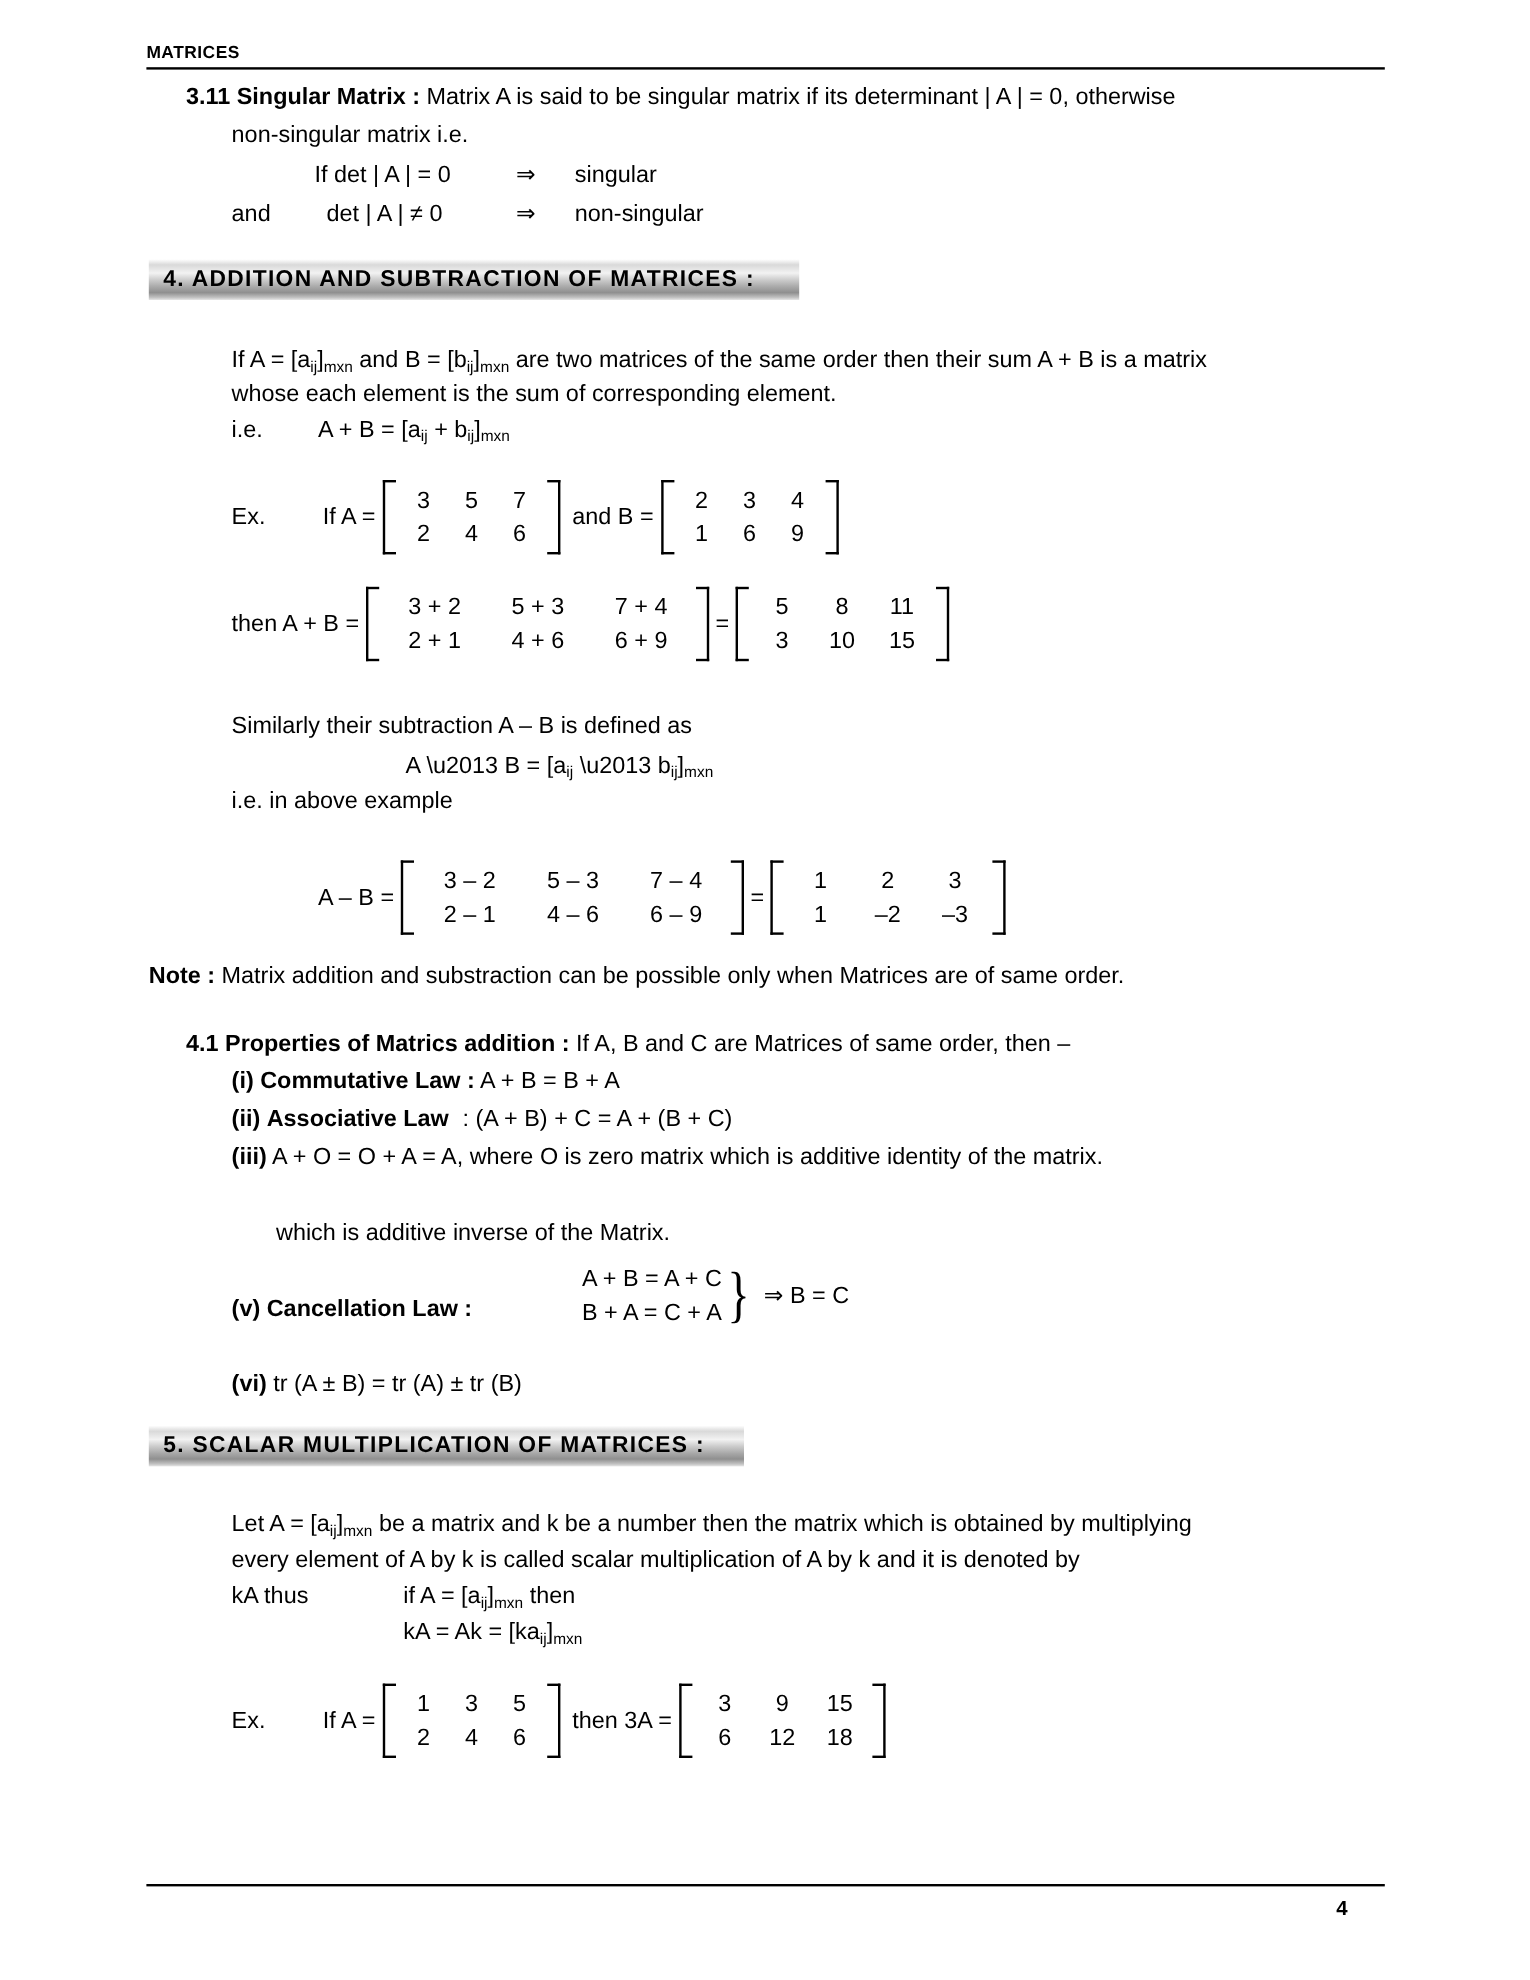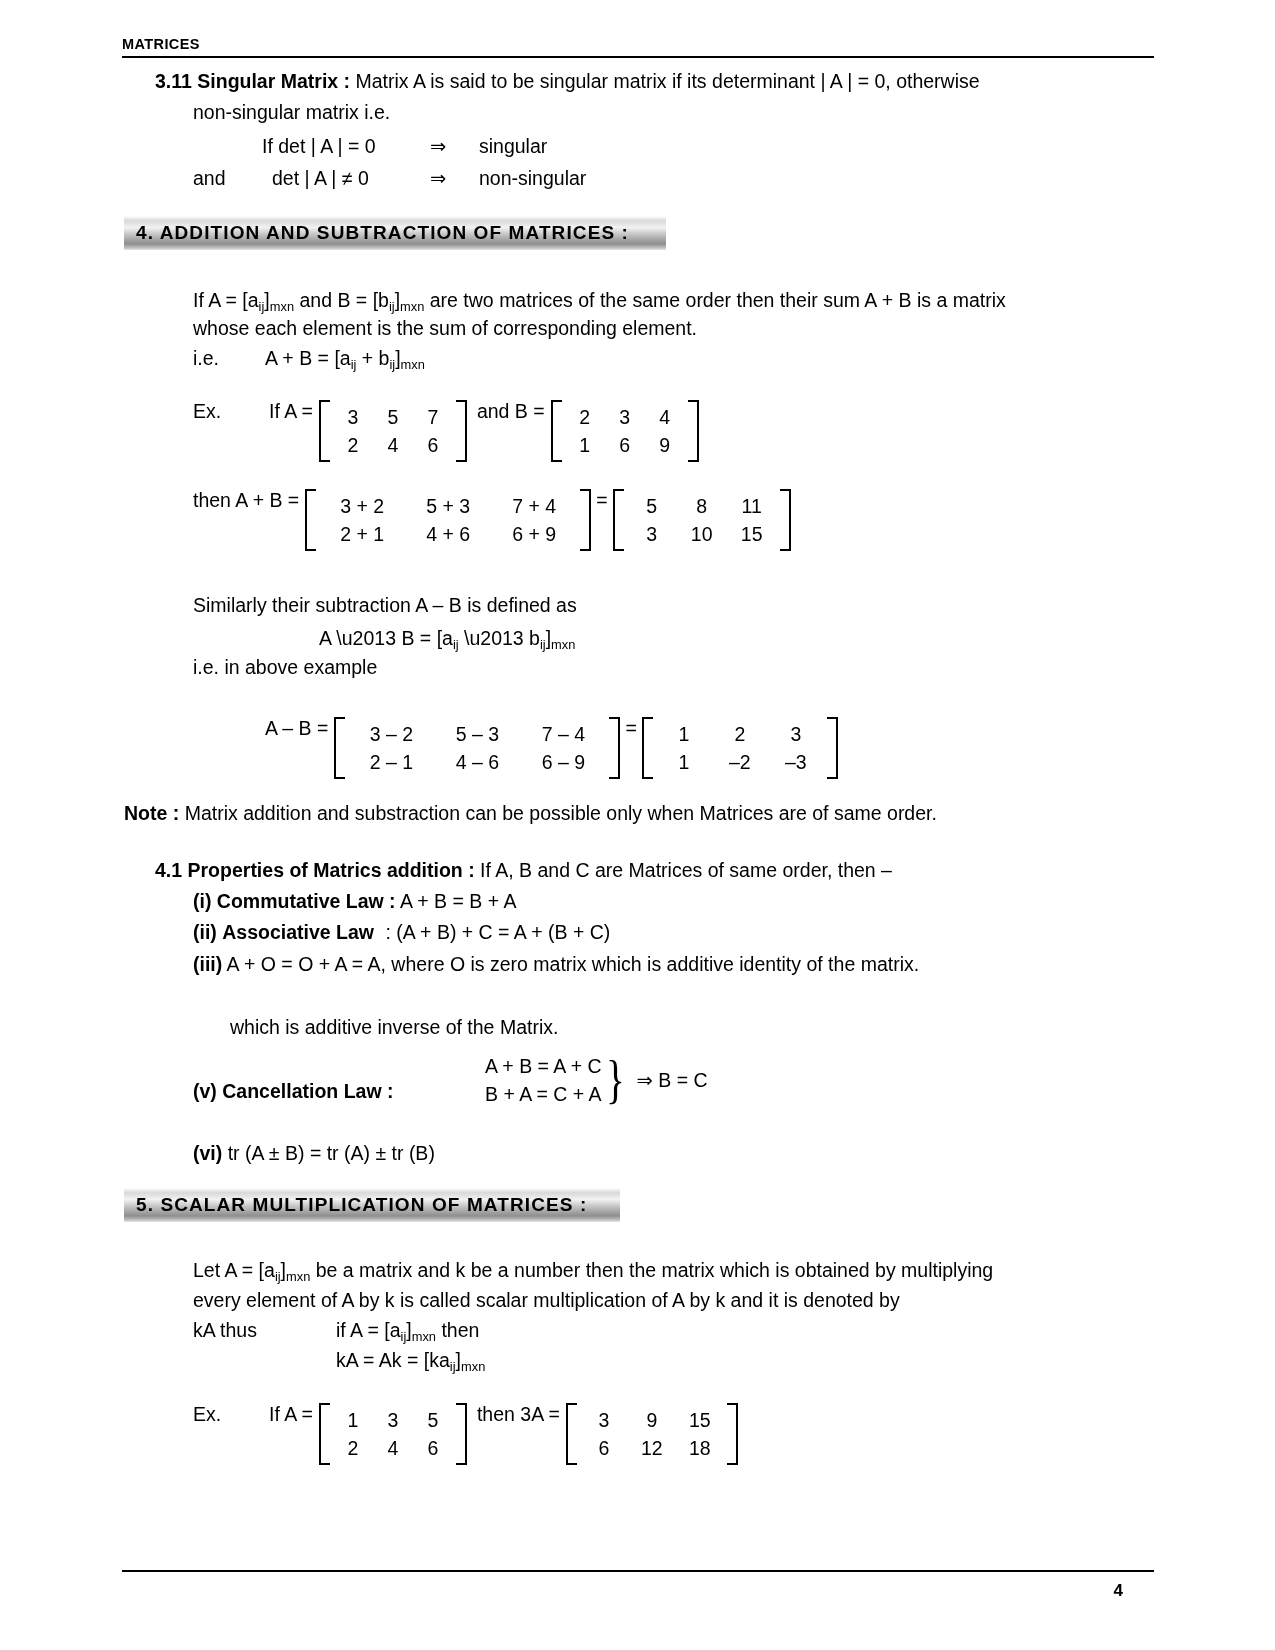--- a/index.html
+++ b/index.html
@@ -90,20 +90,21 @@
     font-weight: bold;
     letter-spacing: 1.1px;
     padding-left: 12px;
     white-space: nowrap;
   }
 
   
   .mrow {
     position: absolute;
     display: flex;
+    align-items: center;
     font-size: 19.5px;
     white-space: nowrap;
   }
   .mrow .lead { padding-right: 4px; }
   .matrix {
     display: inline-flex;
     align-items: stretch;
     position: relative;
     padding: 0 2px;
   }
@@ -249,21 +250,21 @@
         <span>11</span>
         <span>3</span>
         <span>10</span>
         <span>15</span>
       </span>
       <span class="brk r"></span>
     </span>
   </div>
 
   <div class="txt" style="left:193px; top:590px;">Similarly their subtraction A – B is defined as</div>
-  <div class="txt" style="left:319px; top:623px;">
+  <div class="txt" style="left:338px; top:623px;">
     A \u2013 B = [a<sub>ij</sub>
     \u2013 b<sub>ij</sub>]<sub>mxn</sub>
   </div>
   <div class="txt" style="left:193px; top:652px;">i.e. in above example</div>
 
   <div class="mrow" style="left:265px; top:717px;">
     <span class="lead">A – B =</span>
     <span class="matrix">
       <span class="brk l"></span>
       <span class="mgrid" style="grid-template-columns:repeat(3,86px);">

